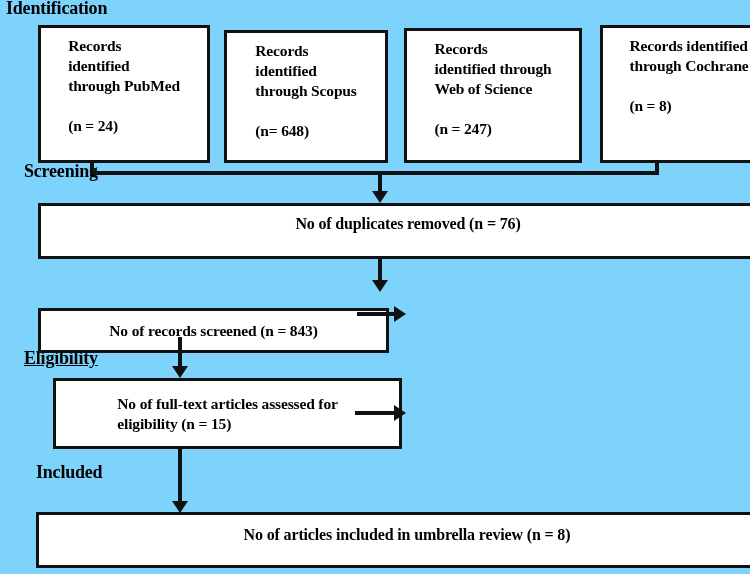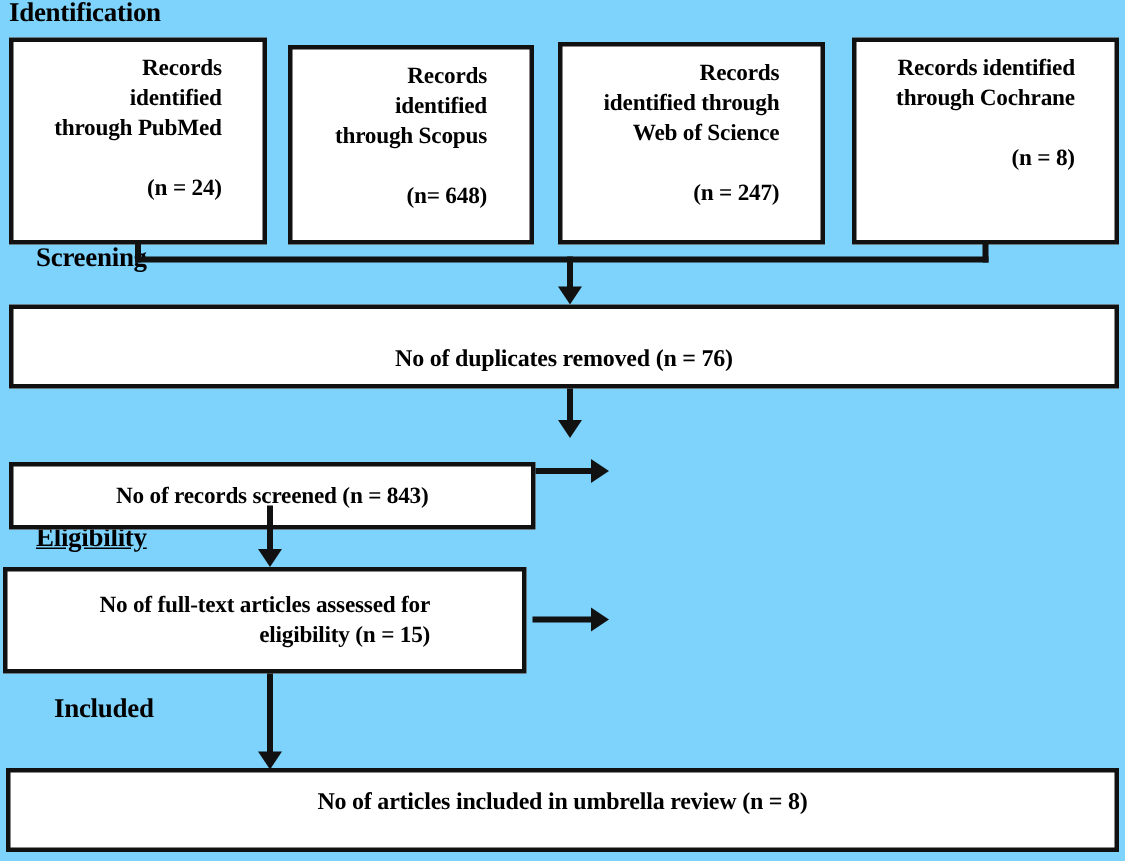--- a/index.html
+++ b/index.html
@@ -29,21 +29,22 @@
 
   
   .box {
     position: absolute;
     box-sizing: border-box;
     border: 3px solid #111111;
     background: #ffffff;
     display: flex;
     justify-content: center;
     color: #000000;
-    text-align: right;
+    text-align: left;
+    margin-left: 32px;
   }
   .box .box-text {
     font-weight: bold;
     font-size: 15.5px;
     line-height: 20px;
     letter-spacing: -0.15px;
     white-space: pre-line;
     padding: 0 4px;
   }
   .box.v-center { align-items: center; }
@@ -120,38 +121,38 @@
 
   <div class="line-v" style="left:90px;  top:161px; height:14px;"></div>
   <div class="line-v" style="left:655px; top:161px; height:14px;"></div>
 
   <div class="line-h" style="left:90px;  top:171px; width:569px;"></div>
 
   <div class="line-v" style="left:378px; top:171px; height:22px;"></div>
   <div class="arrow-down" style="left:372px; top:191px;"></div>
 
   <div class="box wide v-top" style="left:6px; top:203px; width:740px; height:56px;">
-    <div class="box-text" style="padding-top:24px;">No of duplicates removed (n = 76)</div>
+    <div class="box-text" style="padding-top:8px;">No of duplicates removed (n = 76)</div>
   </div>
 
   <div class="line-v" style="left:378px; top:259px; height:23px;"></div>
   <div class="arrow-down" style="left:372px; top:280px;"></div>
 
   <div class="box v-center" style="left:6px; top:308px; width:351px; height:45px;font-family:Liberation Serif, serif;">
     <div class="box-text">No of records screened (n = 843)</div>
   </div>
 
 
   <div class="line-h" style="left:357px; top:312px; width:39px;"></div>
   <div class="arrow-right" style="left:394px; top:306px;"></div>
 
   <div class="line-v" style="left:178px; top:337px; height:31px;"></div>
   <div class="arrow-down" style="left:172px; top:366px;"></div>
 
-  <div class="box v-center" style="left:2px; top:378px; width:349px; height:71px;">
+  <div class="box v-center" style="left:21px; top:378px; width:349px; height:71px;">
     <div class="box-text">No of full-text articles assessed for
 eligibility (n = 15)</div>
   </div>
 
 
   <div class="line-h" style="left:355px; top:411px; width:41px;"></div>
   <div class="arrow-right" style="left:394px; top:405px;"></div>
 
   <div class="line-v" style="left:178px; top:449px; height:55px;"></div>
   <div class="arrow-down" style="left:172px; top:501px;"></div>

